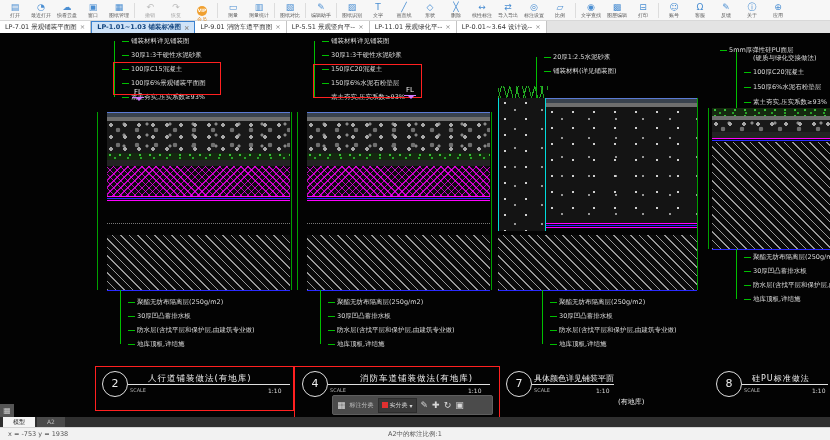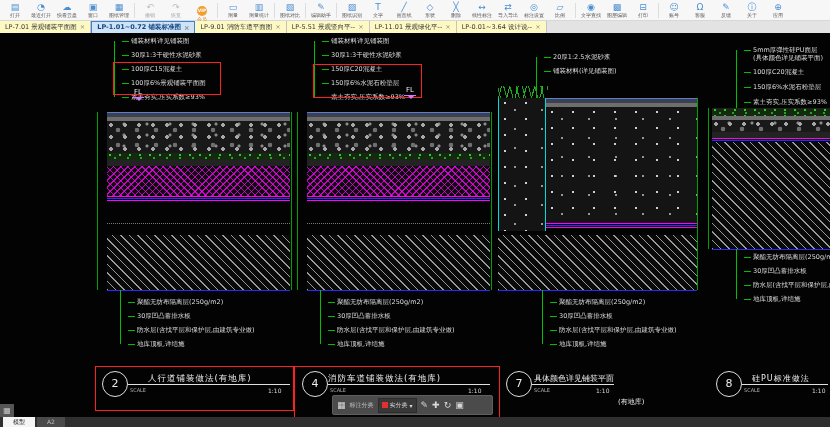--- a/index.html
+++ b/index.html
@@ -12,21 +12,21 @@
   .ticon{display:block;font-size:9px;line-height:10px;color:#4a8ed2;}
   .tlabel{display:block;font-size:5.5px;line-height:7px;color:#5a5a5a;white-space:nowrap;transform:scale(.92);transform-origin:center;}
   .tool.disabled .ticon{color:#bdbdbd;}  .tool.disabled .tlabel{color:#a8a8a8;}
   .tool.vip .tlabel{color:#e08a1e;}
   .vipbadge{display:inline-block;width:10px;height:10px;border-radius:50%;background:#f0a030;color:#fff;
             font-size:4.5px;line-height:10px;font-weight:bold;}
   .tsep{width:1px;height:15px;background:#ddd;margin:0 2px;flex:none;}
   
   .tabbar{position:absolute;left:0;top:21px;width:830px;height:12px;background:#e3e3e3;
           border-bottom:1px solid #bfbfbf;display:flex;align-items:stretch;}
-  .dtab{display:flex;align-items:center;gap:3px;padding:0 5px;font-size:6.5px;color:#333;background:#fef9c3;
+  .dtab{display:flex;align-items:center;gap:3px;padding:0 5px;font-size:6.5px;color:#333;background:#ffffff;
         border-right:1px solid #c4c4c4;white-space:nowrap;cursor:pointer;}
   .dtab .x{color:#888;font-size:6.5px;}
   .dtab.active{background:#cfe3f8;border:1px solid #3b82d0;border-bottom:none;color:#14467f;font-weight:bold;}
   
   .canvas{position:absolute;left:0;top:33px;width:830px;height:384px;background:#030303;overflow:hidden;}
   .ann{position:absolute;height:8px;line-height:8px;font-size:6.5px;color:#dcdcdc;white-space:nowrap;}
   .ann::before{content:"";display:inline-block;width:7px;height:1px;background:#00bf00;vertical-align:middle;margin-right:2px;}
   .ann.nt::before{background:transparent;}
   .lv{position:absolute;width:1px;background:#00bf00;}
   .vdim{position:absolute;width:1px;background:#00a000;}
@@ -215,21 +215,21 @@
         <span class="tlabel">应用</span>
       </div>
   </div>
 
   <div class="tabbar">
     <div class="dtab">
         <span>LP-7.01 景观铺装平面图</span>
         <span class="x">×</span>
       </div>
     <div class="dtab active">
-        <span>LP-1.01~0.72 铺装标准图</span>
+        <span>LP-1.01~1.03 铺装标准图</span>
         <span class="x">×</span>
       </div>
     <div class="dtab">
         <span>LP-9.01 消防车道平面图</span>
         <span class="x">×</span>
       </div>
     <div class="dtab">
         <span>LP-5.51 景观竖向平--</span>
         <span class="x">×</span>
       </div>
@@ -299,21 +299,21 @@
     <div class="b-hat" style="position:absolute;left:307px;top:202px;width:183px;height:55px"></div>
     <div class="vdim" style="left:297px;top:79px;height:178px"></div>
     <div class="vdim" style="left:491px;top:79px;height:178px"></div>
     <div class="lv" style="left:320px;top:257px;height:54px"></div>
     <div class="ann" style="left:328px;top:265px">聚酯无纺布隔离层(250g/m2)</div>
     <div class="ann" style="left:328px;top:279px">30厚凹凸蓄排水板</div>
     <div class="ann" style="left:328px;top:293px">防水层(含找平层和保护层,由建筑专业做)</div>
     <div class="ann" style="left:328px;top:307px">地库顶板,详结施</div>
     <div class="tcirc" style="left:302px;top:338px">4</div>
     <div class="tline" style="left:328px;top:351px;width:162px"></div>
-    <div class="ttext" style="left:328px;top:340px">消防车道铺装做法(有地库)</div>
+    <div class="ttext" style="left:360px;top:340px">消防车道铺装做法(有地库)</div>
     <div class="tscale" style="left:330px;top:354px">SCALE</div>
     <div class="tsval" style="left:468px;top:354px">1:10</div>
     <div class="redbox" style="left:294px;top:333px;width:204px;height:52px"></div>
 
     <div class="lv" style="left:536px;top:24px;height:41px"></div>
     <div class="ann" style="left:544px;top:20px">20厚1:2.5水泥砂浆</div>
     <div class="ann" style="left:544px;top:34px">铺装材料(详见铺装图)</div>
     <div class="grass" style="left:498px;top:53px;width:50px"></div>
     <div class="b-soil cyanL" style="position:absolute;left:498px;top:65px;width:48px;height:133px"></div>
     <div class="stack" style="left:546px;top:65px;width:151px">
@@ -330,22 +330,22 @@
     <div class="ann" style="left:550px;top:293px">防水层(含找平层和保护层,由建筑专业做)</div>
     <div class="ann" style="left:550px;top:307px">地库顶板,详结施</div>
     <div class="tcirc" style="left:506px;top:338px">7</div>
     <div class="tline" style="left:532px;top:351px;width:82px"></div>
     <div class="ttext" style="left:534px;top:340px;font-size:8px;letter-spacing:0">具体颜色详见铺装平面</div>
     <div class="tscale" style="left:534px;top:354px">SCALE</div>
     <div class="tsval" style="left:596px;top:354px">1:10</div>
     <div class="tsuf" style="left:618px;top:364px">(有地库)</div>
 
     <div class="lv" style="left:736px;top:17px;height:58px"></div>
-    <div class="ann" style="left:744px;top:13px">5mm厚弹性硅PU面层</div>
-    <div class="ann nt" style="left:744px;top:21px">(具体颜色详见铺装平面)</div>
+    <div class="ann" style="left:720px;top:13px">5mm厚弹性硅PU面层</div>
+    <div class="ann nt" style="left:744px;top:21px">(硬质与绿化交接做法)</div>
     <div class="ann" style="left:744px;top:35px">100厚C20混凝土</div>
     <div class="ann" style="left:744px;top:50px">150厚6%水泥石粉垫层</div>
     <div class="ann" style="left:744px;top:65px">素土夯实,压实系数≥93%</div>
     <div class="stack" style="left:712px;top:75px;width:118px">
       <div class="b-grn" style="height:8px"></div>
       <div class="b-mor"></div>
       <div class="b-agg" style="height:12px"></div>
       <div class="b-drk" style="height:6px"></div>
       <div class="b-ln" style="height:4px"></div>
       <div class="b-hat" style="height:107px"></div>
@@ -376,14 +376,18 @@
       <span class="sic">▣</span>
     </div>
 
     <div class="cornerw">▦</div>
   </div>
 
   <div class="sheetrow">
     <div class="stab active">模型</div>
     <div class="stab">A2</div>
   </div>
+  <div class="statusbar">
+    <span class="coords">x = -753  y = 1938</span>
+    <span class="dscale">A2中的标注比例:1</span>
+  </div>
 
 </div>
 
 </body></html>

